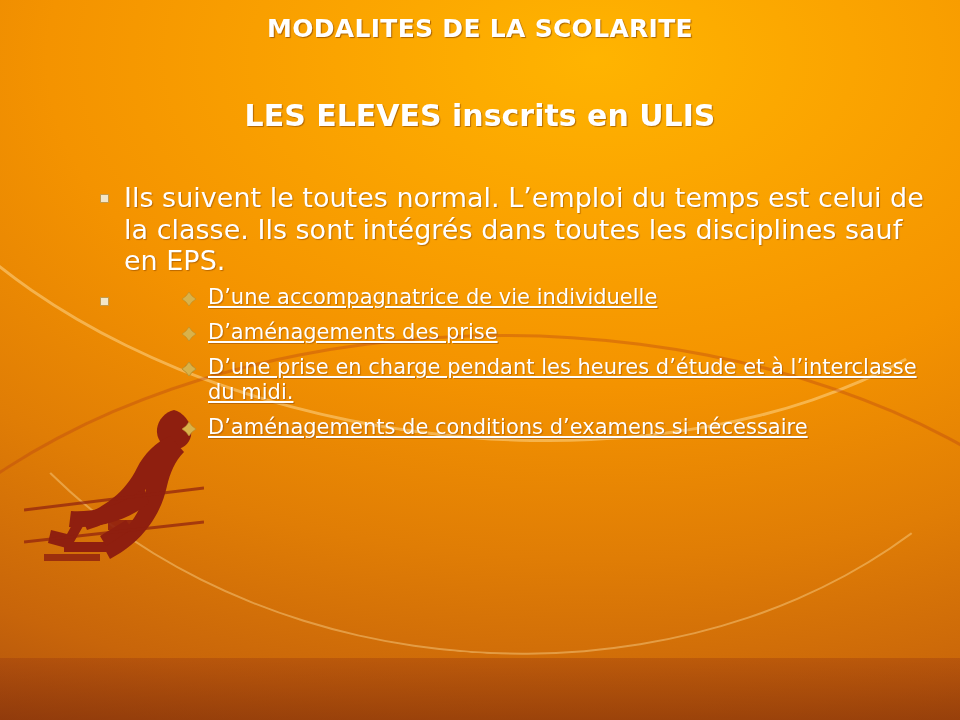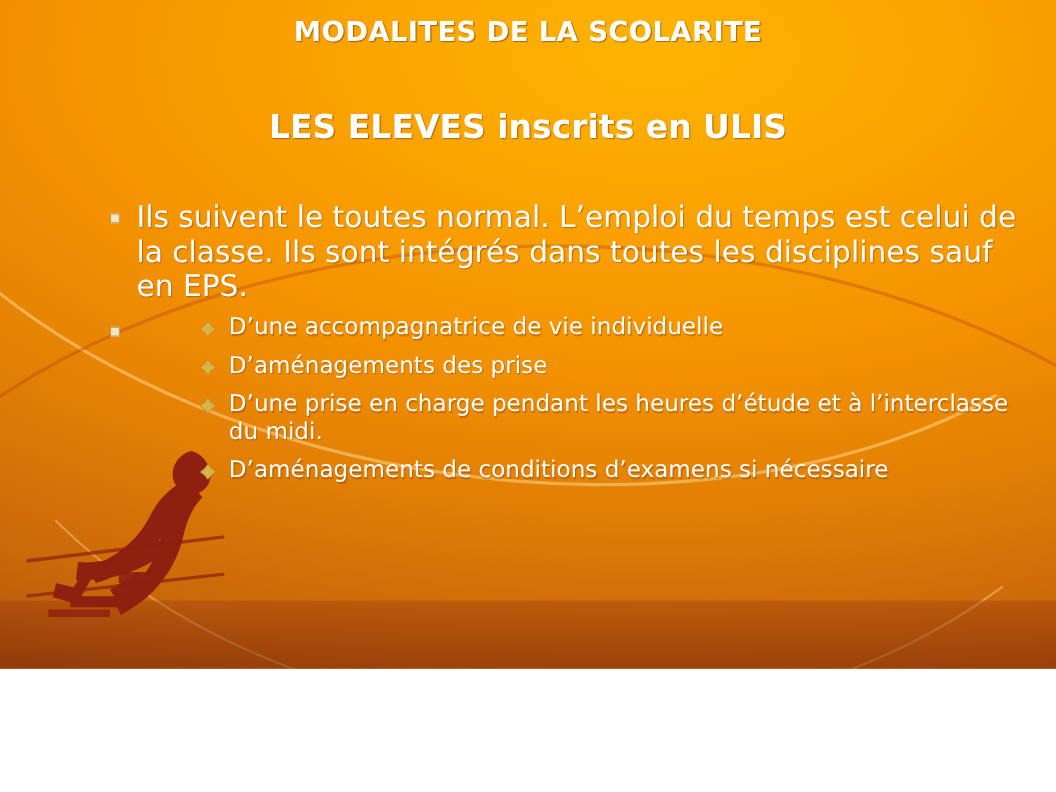--- a/index.html
+++ b/index.html
@@ -8,21 +8,21 @@
   }
   body {
     width: 960px;
     height: 720px;
     overflow: hidden;
     font-family: "DejaVu Sans", sans-serif;
   }
   .slide {
     position: relative;
     width: 960px;
-    height: 608px;
+    height: 720px;
     overflow: hidden;
     background: radial-gradient(ellipse 150% 120% at 62% 8%, #ffb400 0%, #fba400 18%, #f49300 38%, #e07d05 58%, #c8650a 76%, #a94d0e 90%, #8d3a10 100%);
   }
   
   .deco {
     position: absolute;
     pointer-events: none;
   }
   .swoosh-top {
     top: -170px;
@@ -150,20 +150,21 @@
     padding: 0 0 0 58px;
   }
   ul.lvl2 > li {
     position: relative;
     color: #ffffff;
     font-size: 21px;
     line-height: 1.16;
     padding-left: 26px;
     margin-bottom: 11px;
     text-shadow: 1px 1px 1px rgba(100,40,0,0.35);
+    text-decoration: underline;
   }
   ul.lvl2 > li > .bullet2 {
     position: absolute;
     left: 0;
     top: 7px;
     width: 14px;
     height: 14px;
   }
   .nested-wrap { padding: 0; margin: 0; }
 </style>

